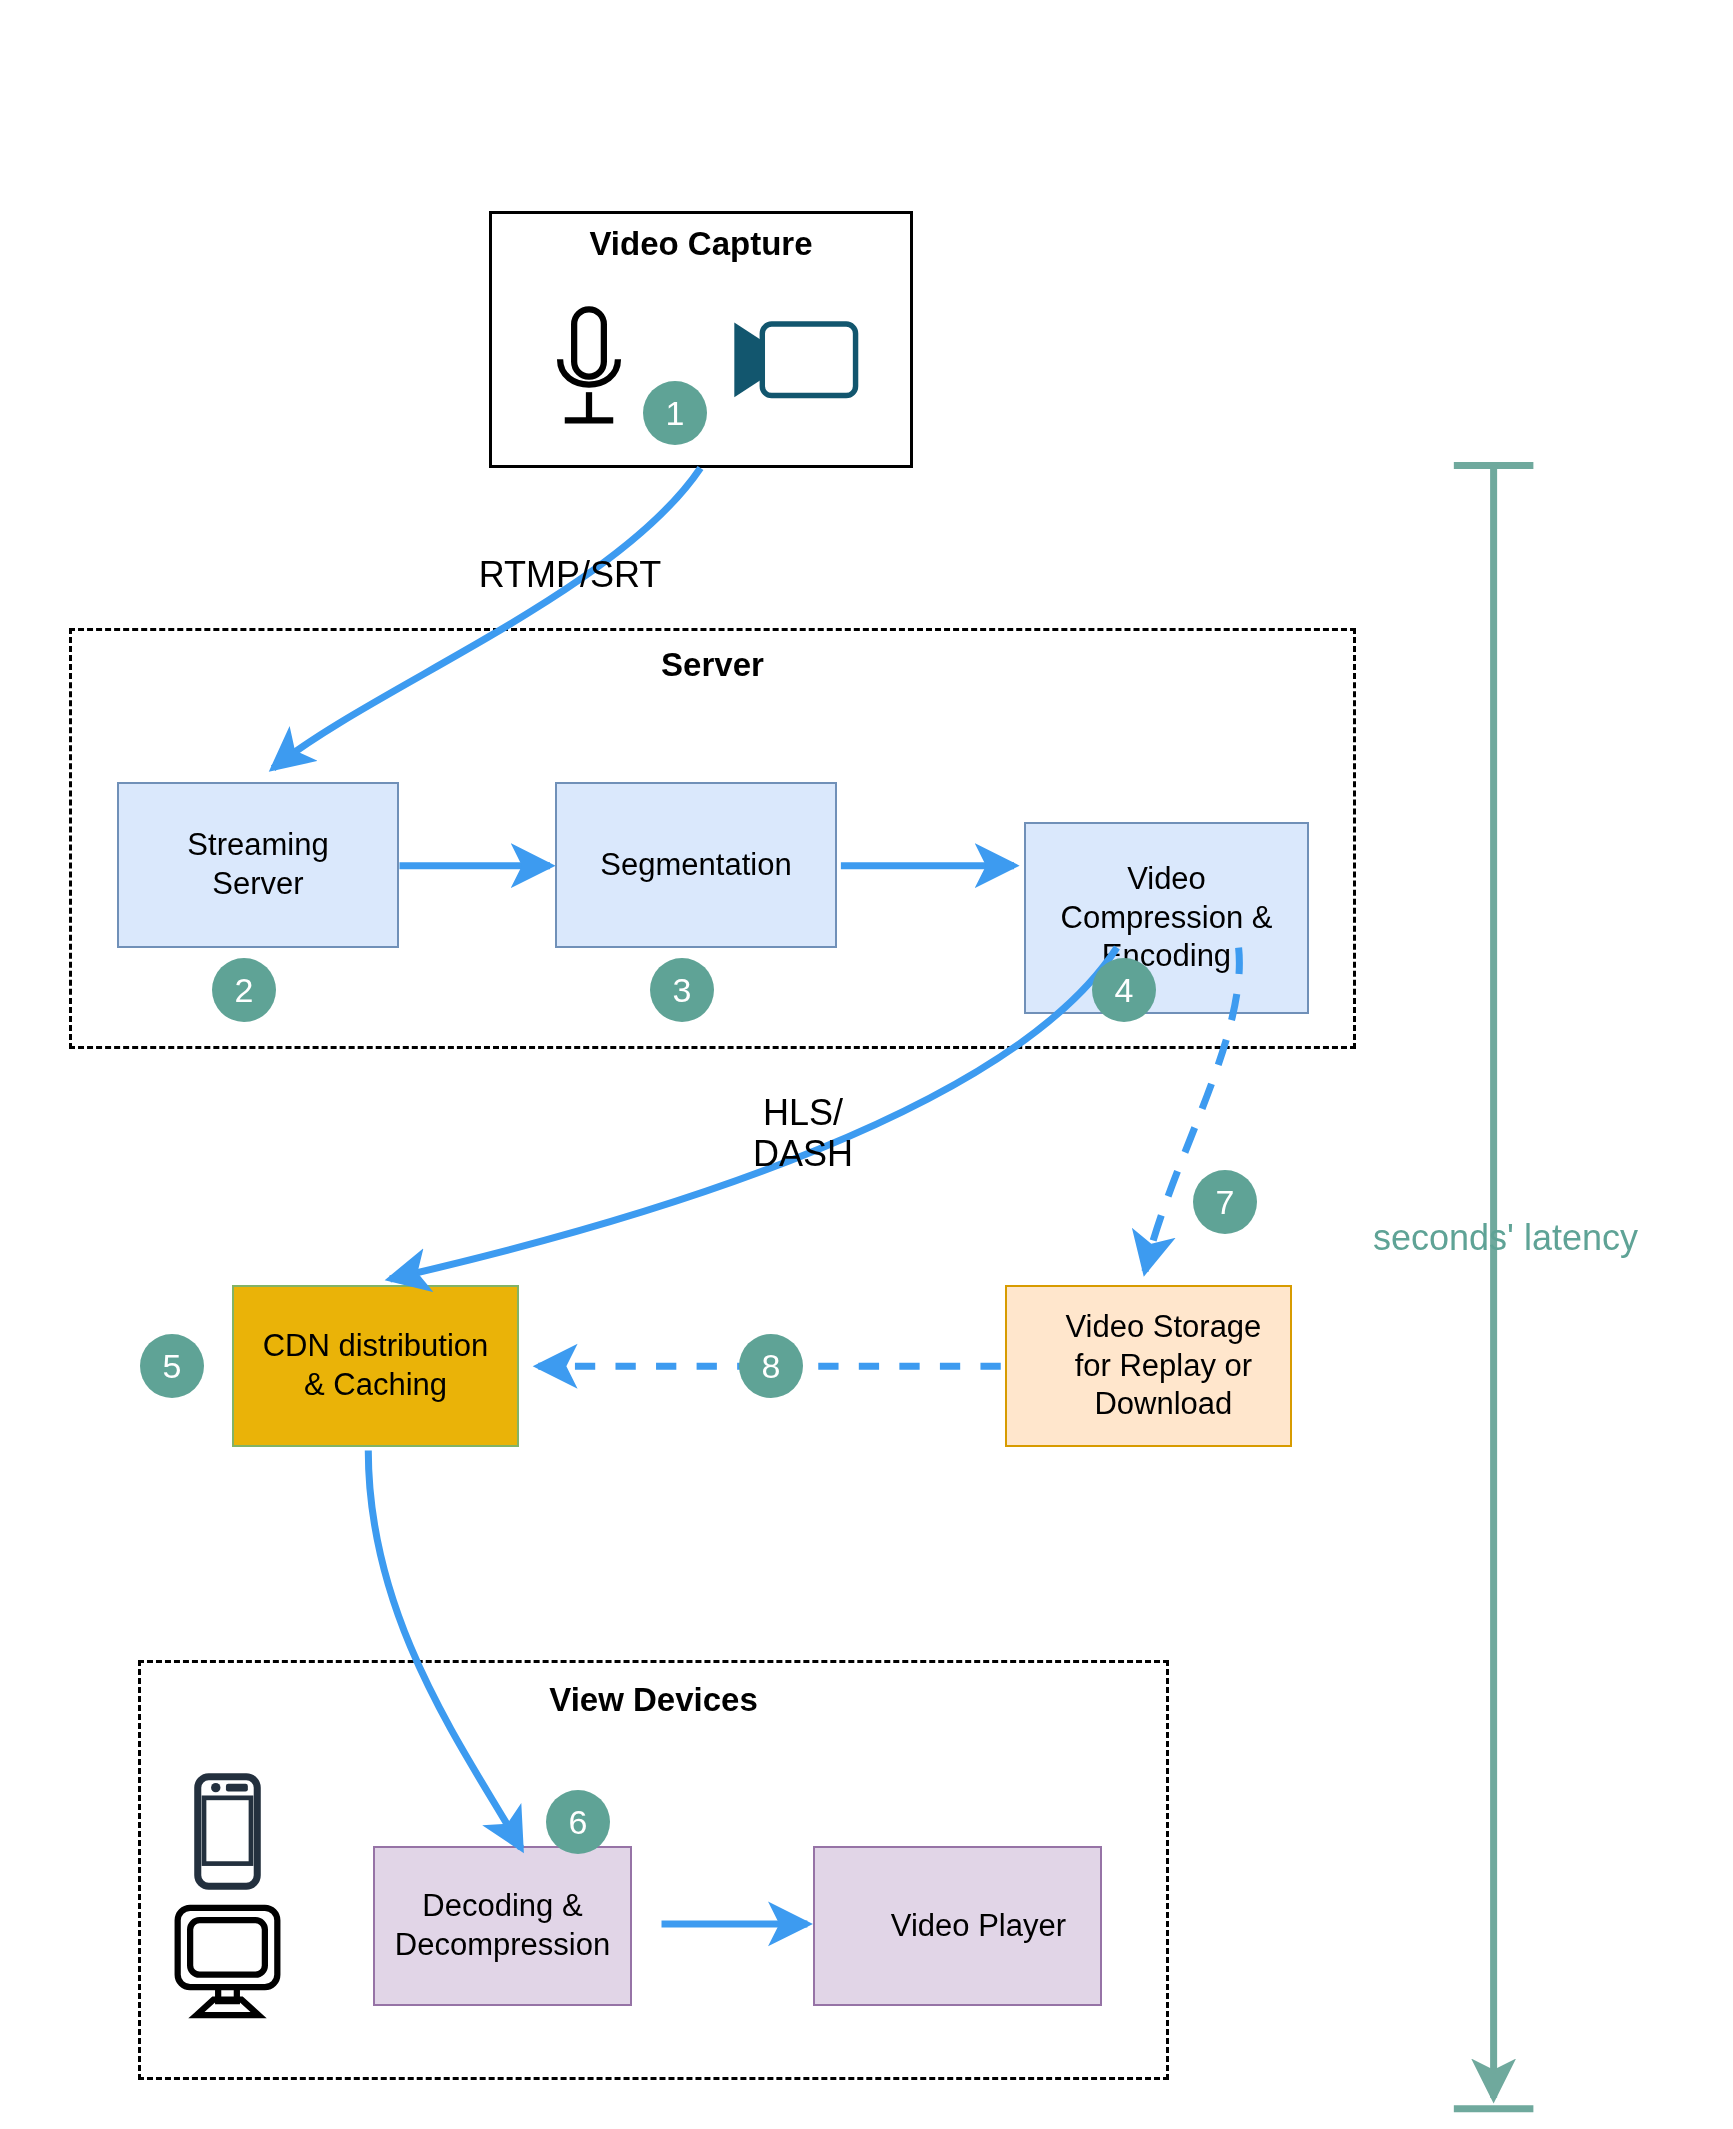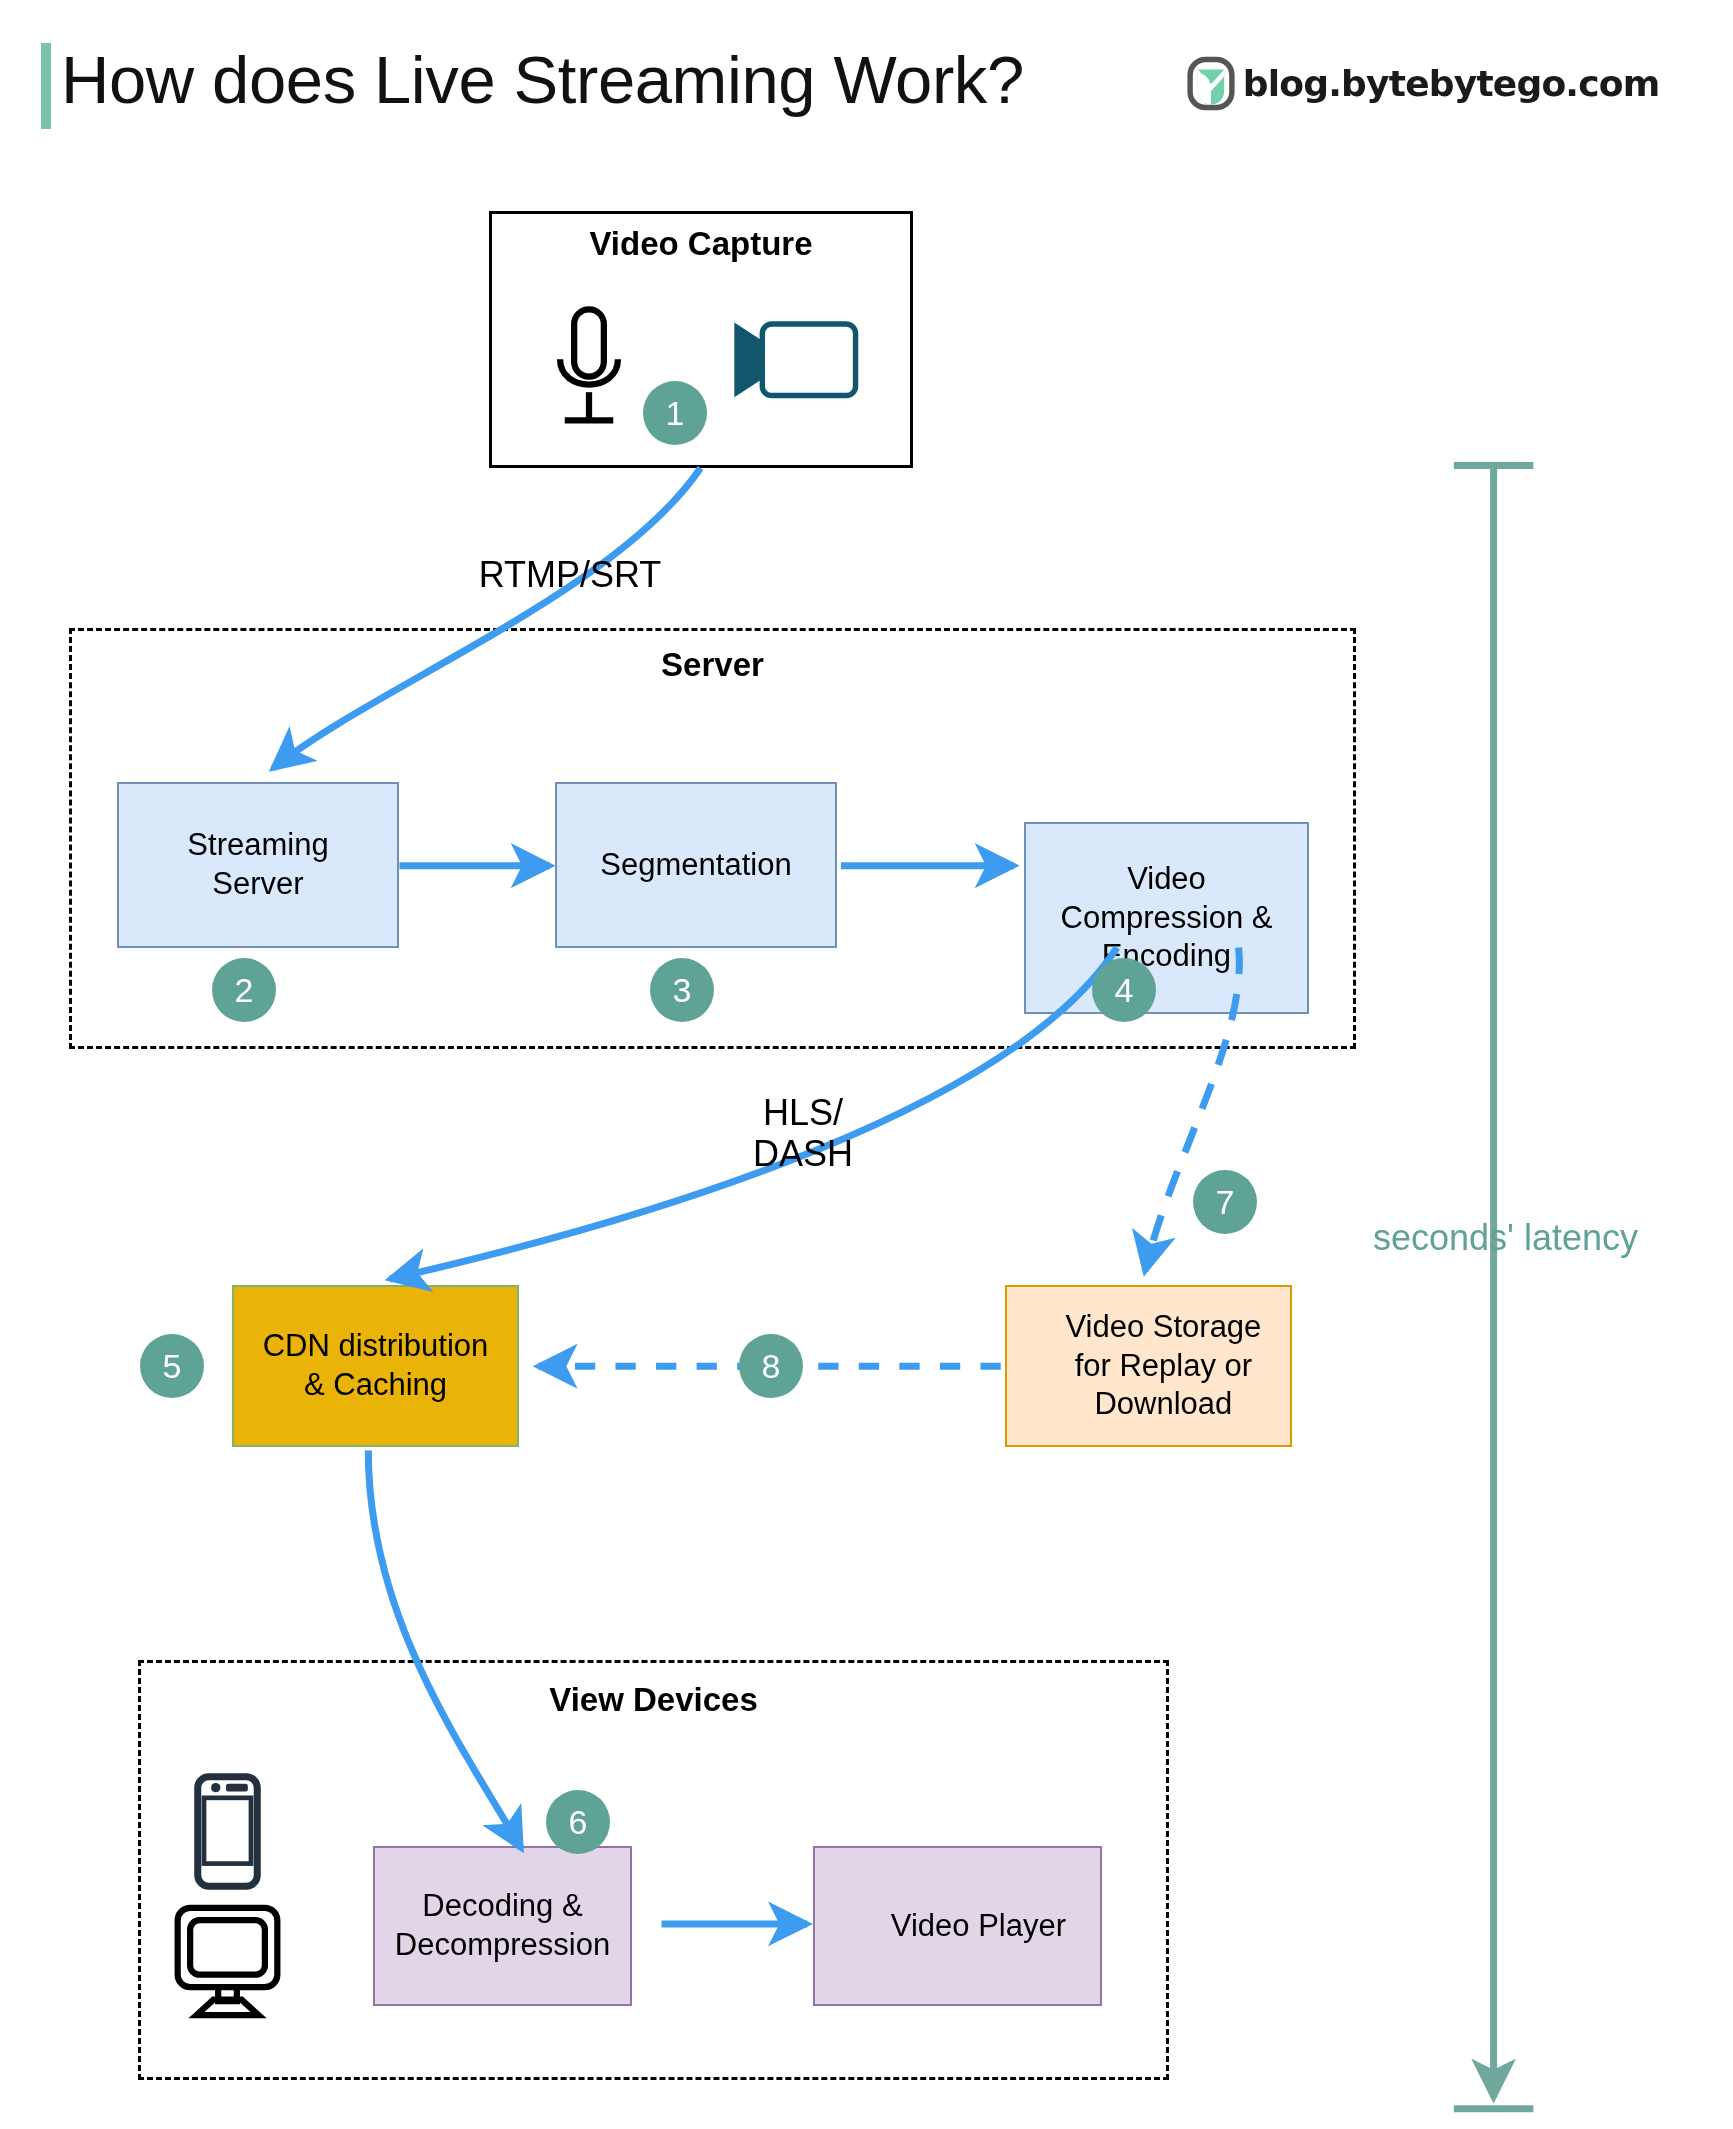--- a/index.html
+++ b/index.html
@@ -132,33 +132,20 @@
     pointer-events: none;
     z-index: 2;
   }
   .icon-layer { position: absolute; z-index: 4; }
 </style>
 </head>
 <body>
 
 <div id="stage">
 
-  <div id="header">
-    <div id="title-accent"></div>
-    <div id="page-title">How does Live Streaming Work?</div>
-    <div id="brand">
-      <svg id="brand-logo" viewBox="0 0 62 70">
-        <rect x="4" y="4" width="54" height="62" rx="20" ry="20" fill="#ffffff" stroke="#555555" stroke-width="7"></rect>
-        <path d="M14 17 H48 V44 C48 56 40 62 31 62 C22 62 14 56 14 44 Z" fill="#74cfab"></path>
-        <path d="M14 17 L31 36 L48 17 L48 26 L31 45 L14 26 Z" fill="#ffffff"></path>
-        <path d="M14 22 C24 22 30 30 31 40 L31 62 C22 62 14 56 14 44 Z" fill="#ffffff"></path>
-      </svg>
-      <div id="brand-text">blog.bytebytego.com</div>
-    </div>
-  </div>
 
   <svg id="wires" viewBox="0 0 2223 2730">
     <defs>
       <marker id="ah" markerWidth="9" markerHeight="9" refX="5.6" refY="3.2" orient="auto" markerUnits="strokeWidth">
         <path d="M0,0 L6.4,3.2 L0,6.4 L1.6,3.2 Z" fill="#3d9bf0"></path>
       </marker>
       <marker id="ah-g" markerWidth="9" markerHeight="9" refX="5.6" refY="3.2" orient="auto" markerUnits="strokeWidth">
         <path d="M0,0 L6.4,3.2 L0,6.4 L1.6,3.2 Z" fill="#6fa99d"></path>
       </marker>
     </defs>

